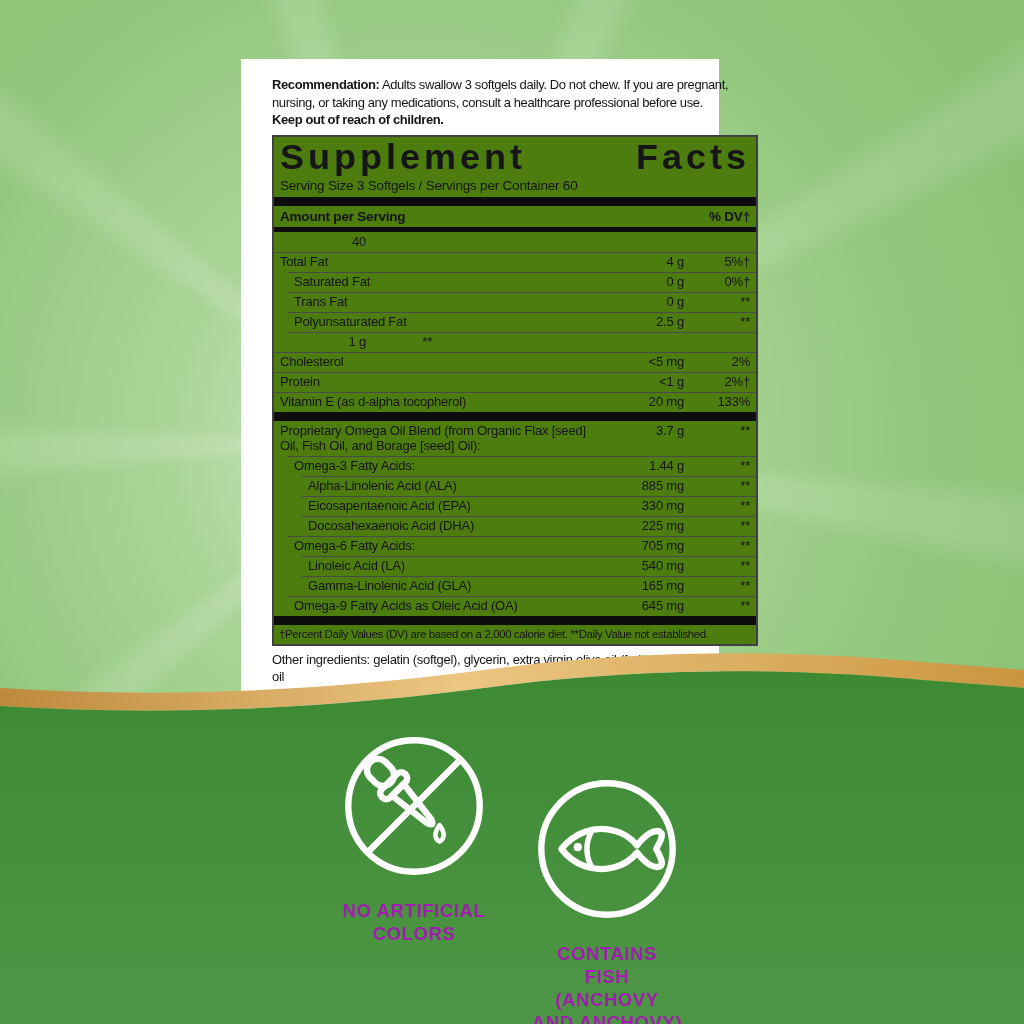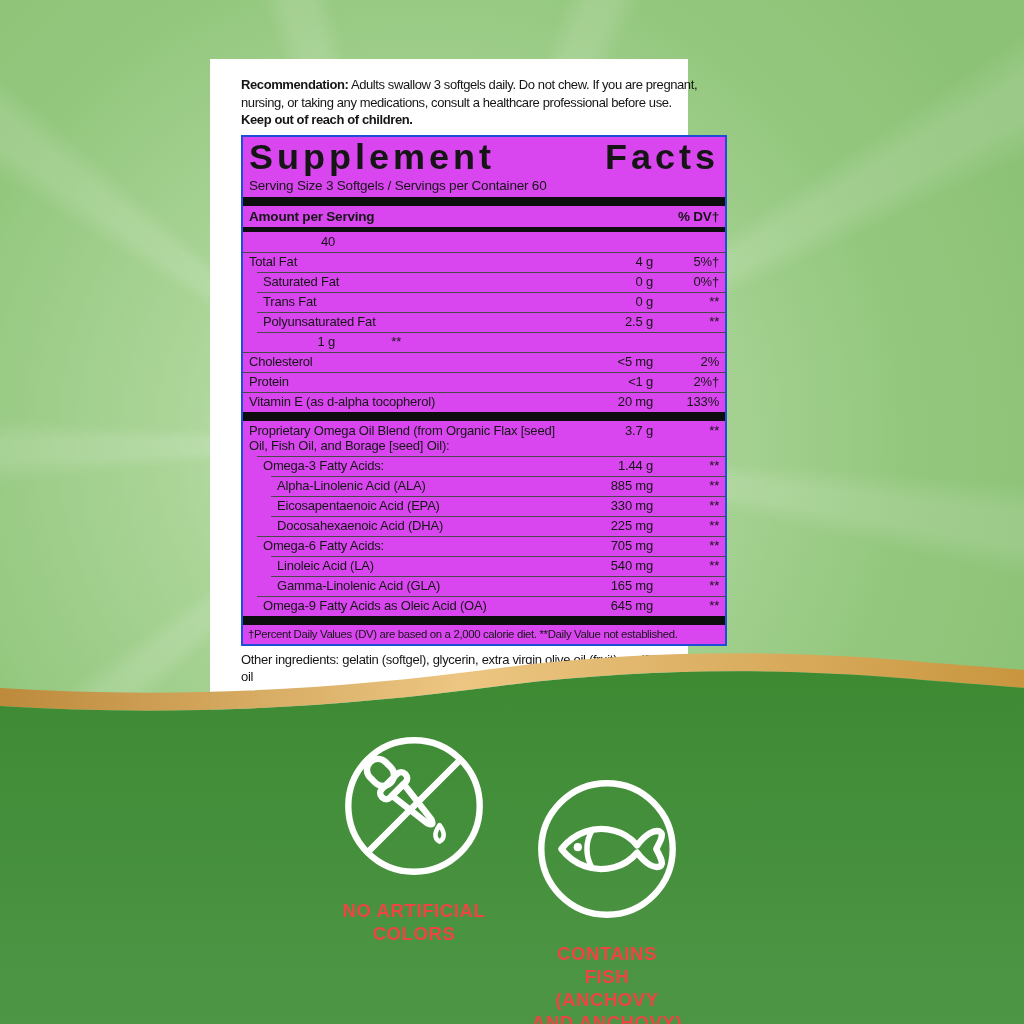--- a/index.html
+++ b/index.html
@@ -14,33 +14,33 @@
     background:
       radial-gradient(circle at 41% 43%, rgba(255,255,255,.42) 0%, rgba(255,255,255,.12) 30%, rgba(255,255,255,0) 58%),
       repeating-conic-gradient(from 140deg at 41% 43%,
         rgba(255,255,255,0) 0deg 10deg,
         rgba(255,255,255,.13) 13deg 16deg,
         rgba(255,255,255,0) 19deg 38deg),
       radial-gradient(circle at 41% 43%, var(--bg-green-light,#aad795) 0%, var(--bg-green,#8cc276) 78%);
   }
   
   .panel{
-    position:absolute;left:210px;top:59px;width:478px;height:665px;
+    position:absolute;left:241px;top:59px;width:478px;height:665px;
     background:var(--panel-white,#ffffff);
     box-sizing:border-box;padding:17px 0 0 31px;
   }
   .reco{
     margin:0 0 6px 0;width:500px;
     font-size:13px;line-height:17.5px;letter-spacing:-0.4px;
   }
   .reco b{font-weight:bold;}
   .reco .blk{display:block;}
   
   .sf-box{
-    width:486px;box-sizing:border-box;border:2px solid #1d4ed8;background:#d946ef;
+    width:486px;box-sizing:border-box;border:2px solid #404040;background:#4d7c0f;
   }
   .sf-title{
     font-weight:bold;font-size:36px;line-height:40px;letter-spacing:4px;
     padding:0 6px;white-space:nowrap;text-align:justify;text-align-last:justify;
     transform:scaleY(.98);
   }
   .sf-serving{font-size:13.5px;padding:1px 6px 4px 6px;letter-spacing:-0.2px;}
   .bar{height:9px;background:#0d0d0d;}
   .bar.med{height:5px;}
   .sf-header{
@@ -64,21 +64,21 @@
   .other-ing{
     margin:5px 0 0 0;width:492px;font-size:13px;line-height:17px;letter-spacing:-0.3px;
   }
   
   .wave{position:absolute;left:0;top:0;width:1024px;height:1024px;pointer-events:none;}
   
   .badges{position:absolute;left:0;top:0;width:1024px;height:1024px;}
   .badge{position:absolute;width:200px;transform:translateX(-50%);text-align:center;}
   .badge-icon{display:block;margin:0 auto;}
   .badge-caption{
-    margin-top:20px;color:#ef4444;font-weight:bold;font-size:18.5px;line-height:23px;
+    margin-top:20px;color:#a21caf;font-weight:bold;font-size:18.5px;line-height:23px;
     letter-spacing:.6px;
   }
 </style>
 </head>
 <body>
 
 <div class="stage">
 
   <div class="bg-burst"></div>
 

